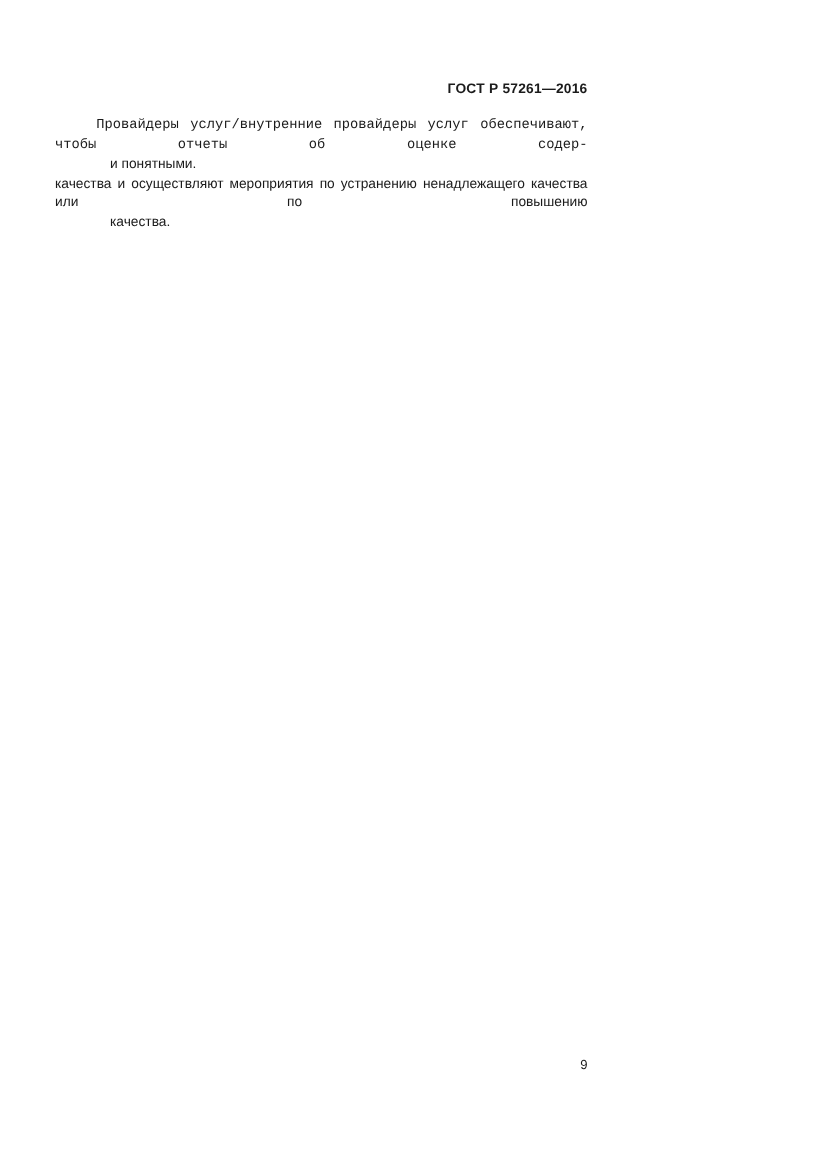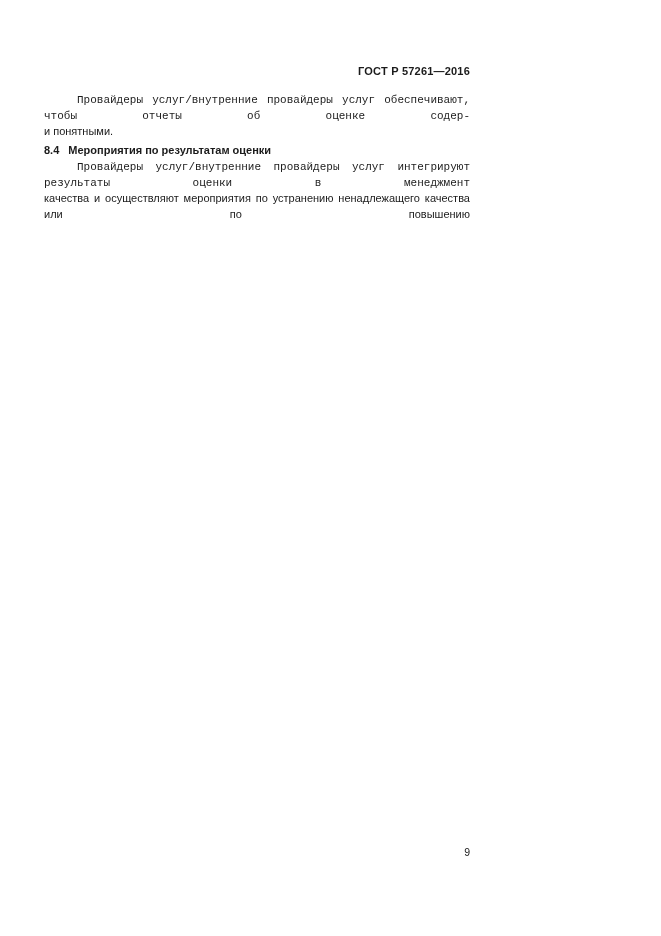--- a/index.html
+++ b/index.html
@@ -42,20 +42,21 @@
     text-align: justify;
     text-align-last: justify;
   }
   .line.first {
     text-indent: 33px;
     font-family: Liberation Mono, monospace;
   }
   .line.last {
     text-align: left;
     text-align-last: left;
+    margin-left: 44px;
   }
   .heading {
     font-weight: bold;
     padding-left: 33px;
     margin-top: 3px !important;
     margin-bottom: 2px !important;
   }
   .heading .h-num {
     margin-right: 9px;
   }
@@ -73,24 +74,21 @@
 
 <div class="page">
 
   <div class="running-header">ГОСТ Р 57261—2016</div>
 
   <div class="text-block">
 
     <p class="line first">Провайдеры услуг/внутренние провайдеры услуг обеспечивают, чтобы отчеты об оценке содер-</p>
     <p class="line last">и понятными.</p>
 
-    <p class="heading">
-      <span class="h-num">8.4</span><span class="h-title">Мероприятия по результатам оценки</span>
-    </p>
 
-    <p class="line first">Провайдеры услуг/внутренние провайдеры услуг интегрируют результаты оценки в менеджмент</p>
     <p class="line">качества и осуществляют мероприятия по устранению ненадлежащего качества или по повышению</p>
+    <p class="line last">качества.</p>
 
   </div>
 
   <div class="page-number">9</div>
 
 </div>
 
 </body></html>

